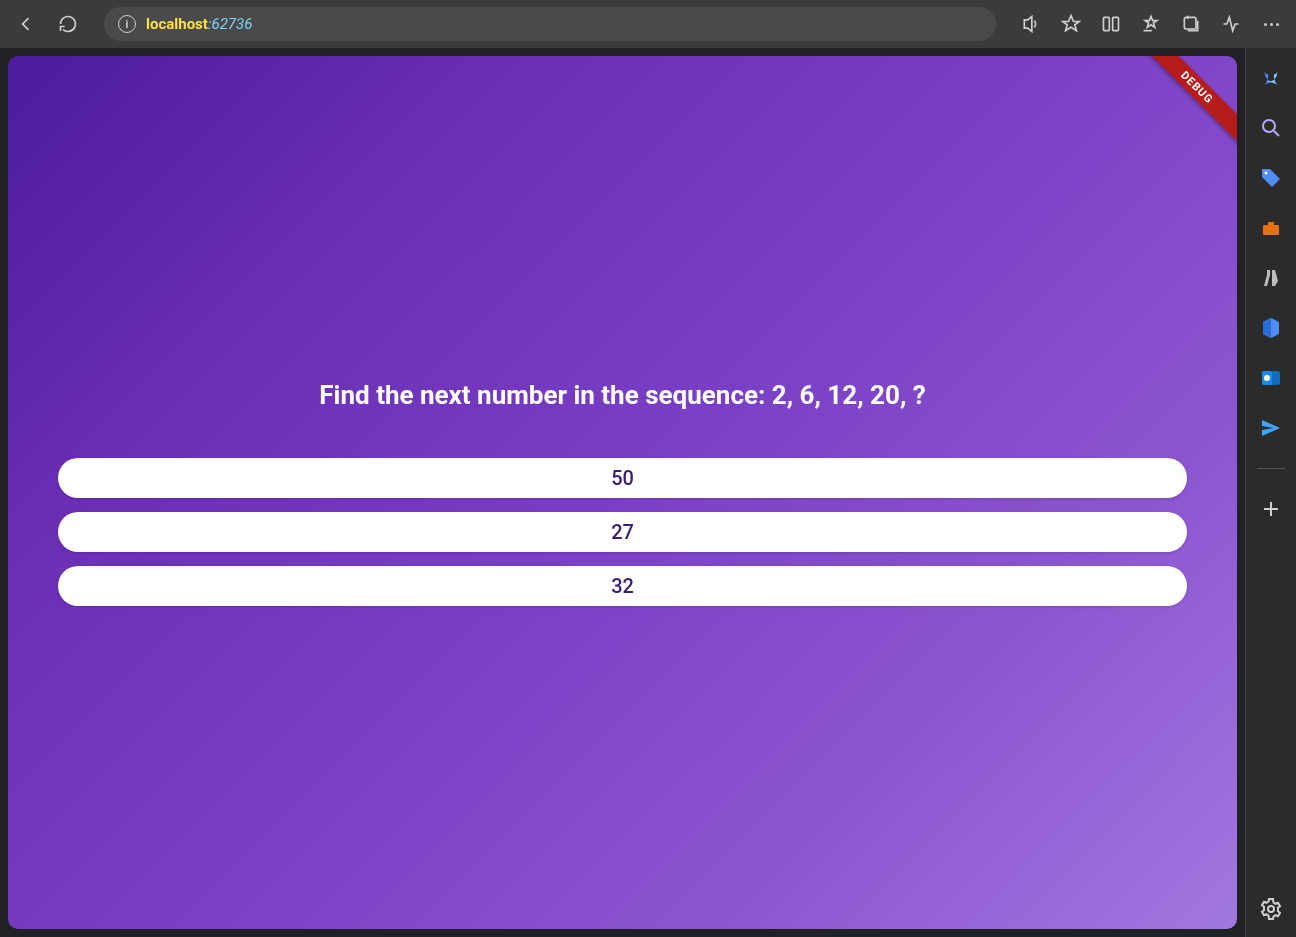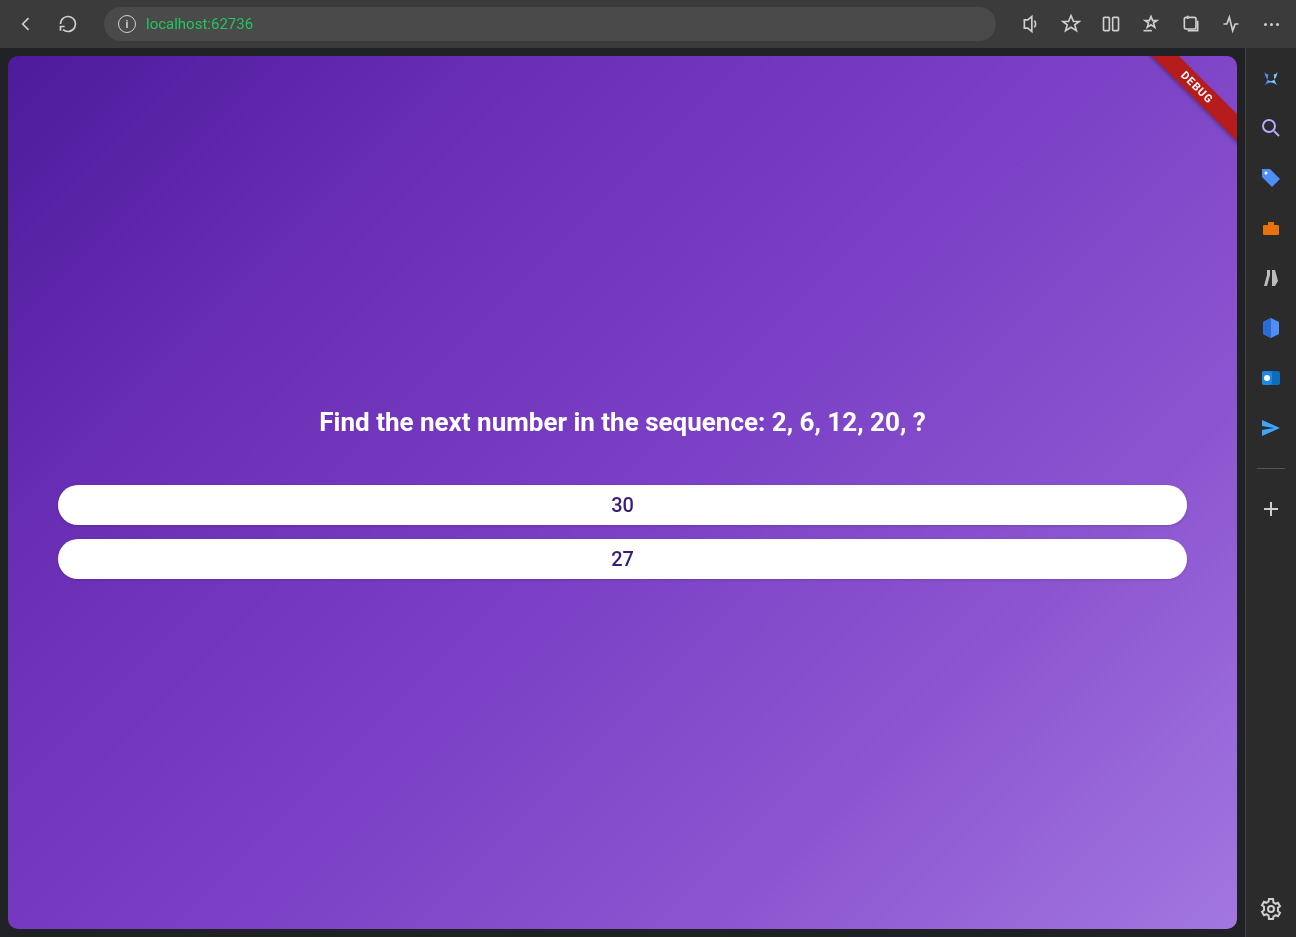--- a/index.html
+++ b/index.html
@@ -50,22 +50,22 @@
       width: 18px; height: 18px;
       border: 1.5px solid #cfcfcf;
       border-radius: 50%;
       display: flex;
       align-items: center;
       justify-content: center;
       font-size: 11px;
       font-weight: bold;
       flex-shrink: 0;
     }
-    .address-bar .host { color: #22c55e; font-weight: 400; }
-    .address-bar .port { color: #22c55e; }
+    .address-bar .host { color: #fde047; font-weight: 700; }
+    .address-bar .port { color: #7dd3fc; font-style: italic; }
     .right-icons { display: flex; gap: 18px; align-items: center; }
     .right-icons .browser-btn { width: 22px; height: 22px; }
     .more-dots { display:flex; gap:3px; }
     .more-dots span { width:3px; height:3px; border-radius:50%; background:#cfcfcf; }
 
     
     .main-row {
       display: flex;
       flex: 1;
       min-height: 0;
@@ -234,25 +234,28 @@
 <div class="main-row">
   <div class="content-area">
     <div class="app-frame">
       <div class="debug-ribbon">
         <div class="band">DEBUG</div>
       </div>
       <div class="quiz-wrap">
         <div class="question">Find the next number in the sequence: 2, 6, 12, 20, ?</div>
         <div class="options">
           <div class="option-btn">
-            <span>30</span>
+            <span>50</span>
           </div>
           <div class="option-btn">
             <span>27</span>
           </div>
+          <div class="option-btn">
+            <span>32</span>
+          </div>
         </div>
       </div>
     </div>
   </div>
 
   <div class="side-panel">
     <div class="side-icon">
       <svg viewBox="0 0 24 24" width="22" height="22">
           <path fill="#4f8ef7" d="M5 4c0 8 4 12 12 12-8 0-12 4-12 4s4-4 4-12c0 0-4 0-4-4z"></path>
           <path fill="#7cc6f9" d="M19 4c0 8-4 12-12 12 8 0 12 4 12 4s-4-4-4-12c0 0 4 0 4-4z"></path>

